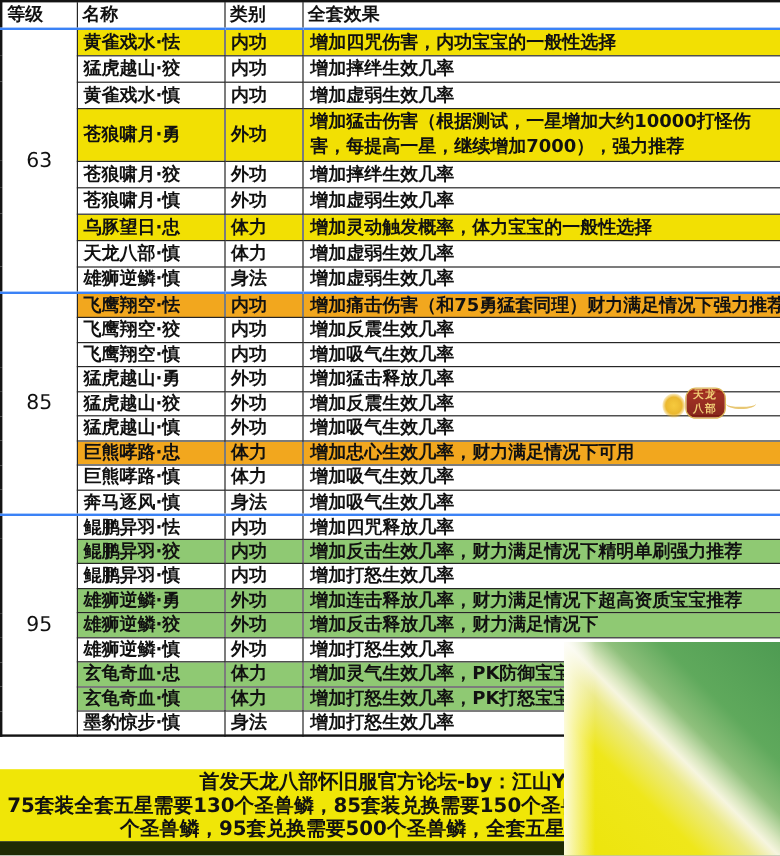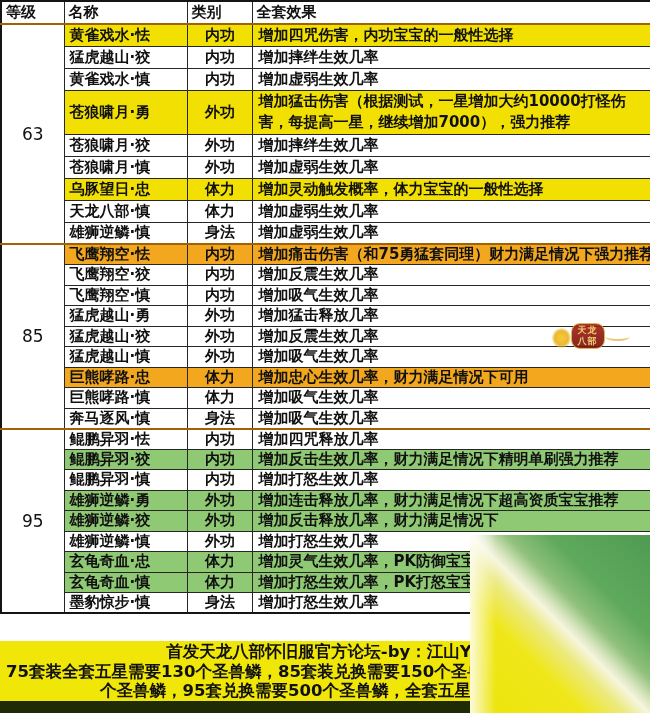--- a/index.html
+++ b/index.html
@@ -22,27 +22,27 @@
   th,td{
     border:1px solid #262626; font-size:15px; font-weight:700;
     padding:0 4px; overflow:hidden; white-space:nowrap; vertical-align:middle;
   }
   th{text-align:left; height:21px; background:#fff;}
   tr.h-std{height:22px;} tr.h-mid{height:20.5px;} tr.tall{height:44px;}
   td.level-cell{
     text-align:center; font-size:17px; font-weight:400; background:#fff !important;
   }
   td.name{padding-left:5px;}
-  td.type{padding-left:5px;text-align:center;}
+  td.type{padding-left:5px;}
   td.effect{padding-left:6px;}
   tr.tall td.effect{white-space:normal; line-height:1.4;}
   tr.hl-yellow td{background:var(--c-yellow);}
   tr.hl-orange td{background:var(--c-orange);margin-left:44px;}
   tr.hl-green td{background:var(--c-green);}
-  tr.group-start td{border-top:2px solid #a16207;}
+  tr.group-start td{border-top:2px solid #3b82f6;}
   .footer{
     position:absolute; left:0; top:641px; width:650px; height:60px;
     background:var(--c-footer); font-size:16.5px; font-weight:700;
   }
   .footer .fl{line-height:19.5px; white-space:nowrap;}
   .fl1{text-align:center; padding-top:1px;}
   .fl2{padding-left:6px;}
   .fl3{padding-left:100px;}
   .bottom-strip{
     position:absolute; left:0; top:701px; width:650px; height:12px;

